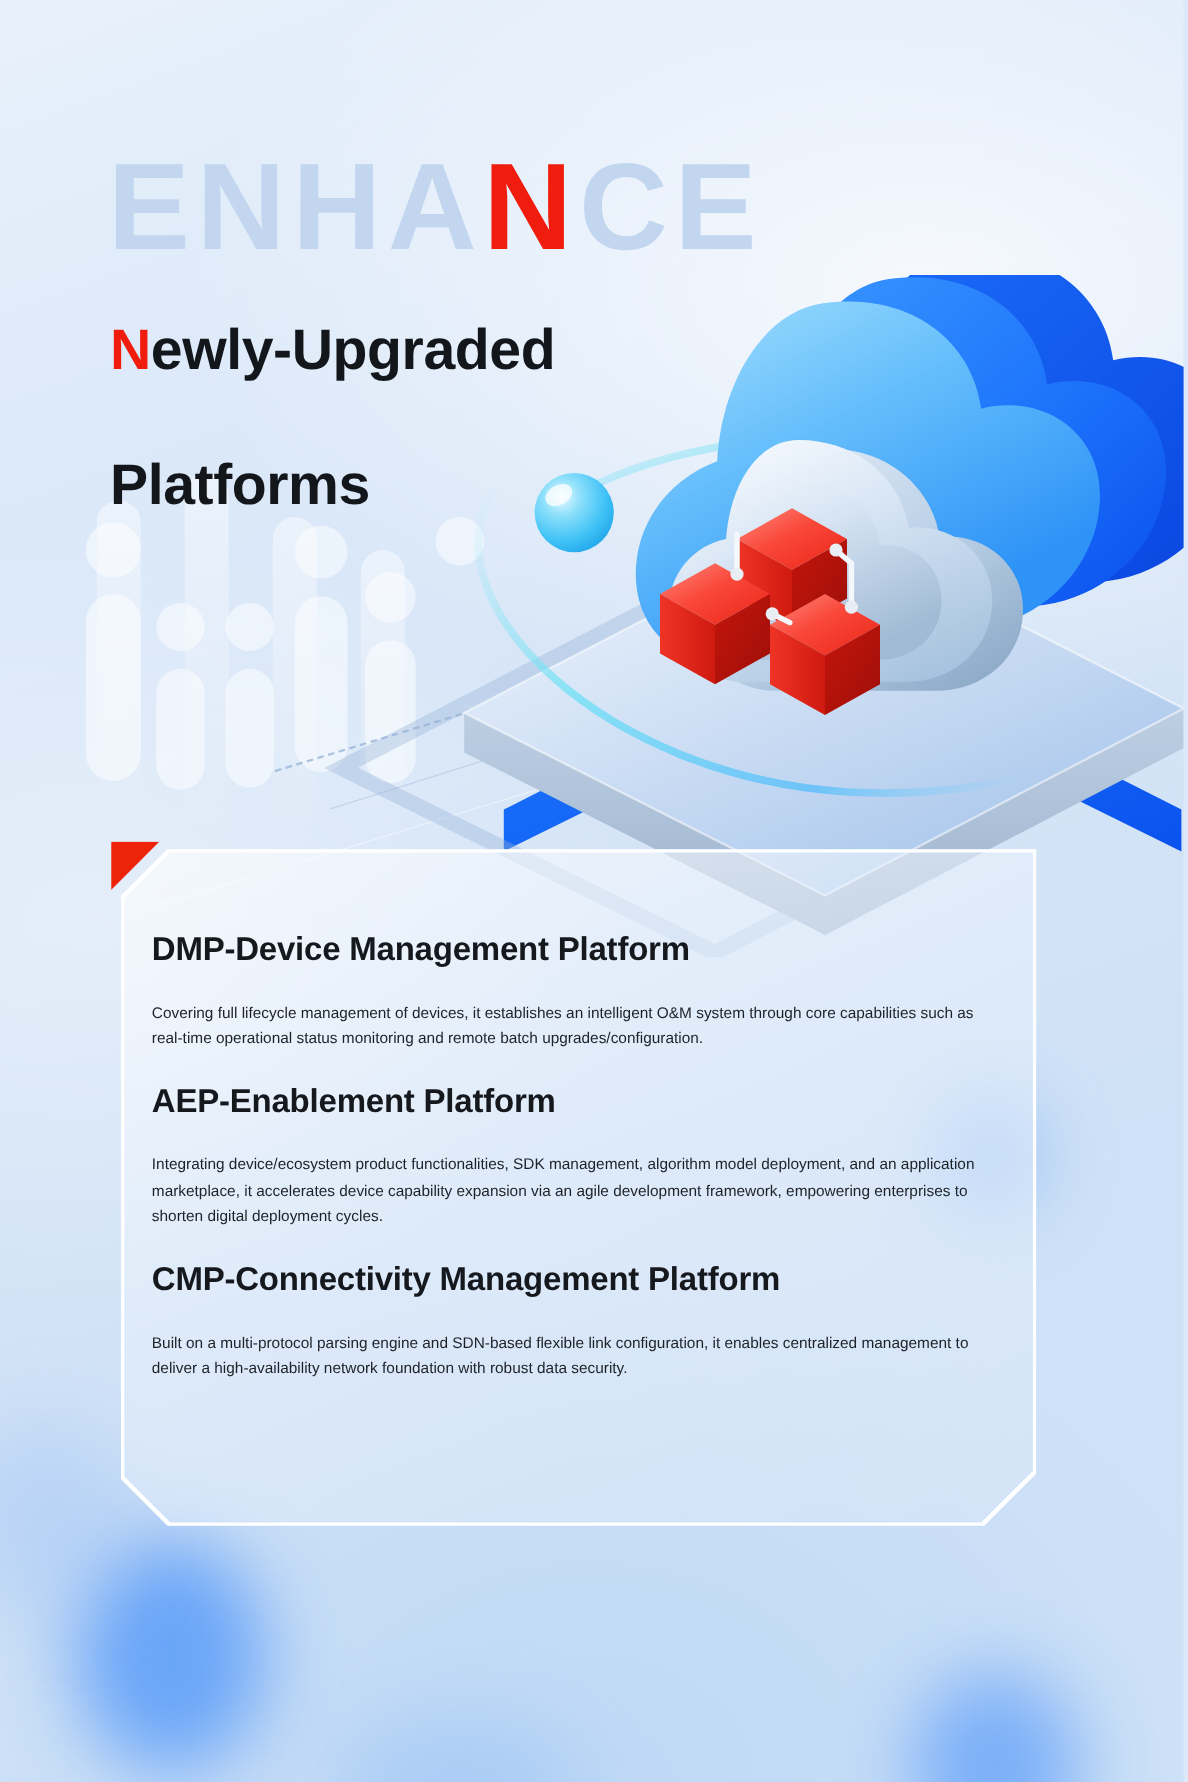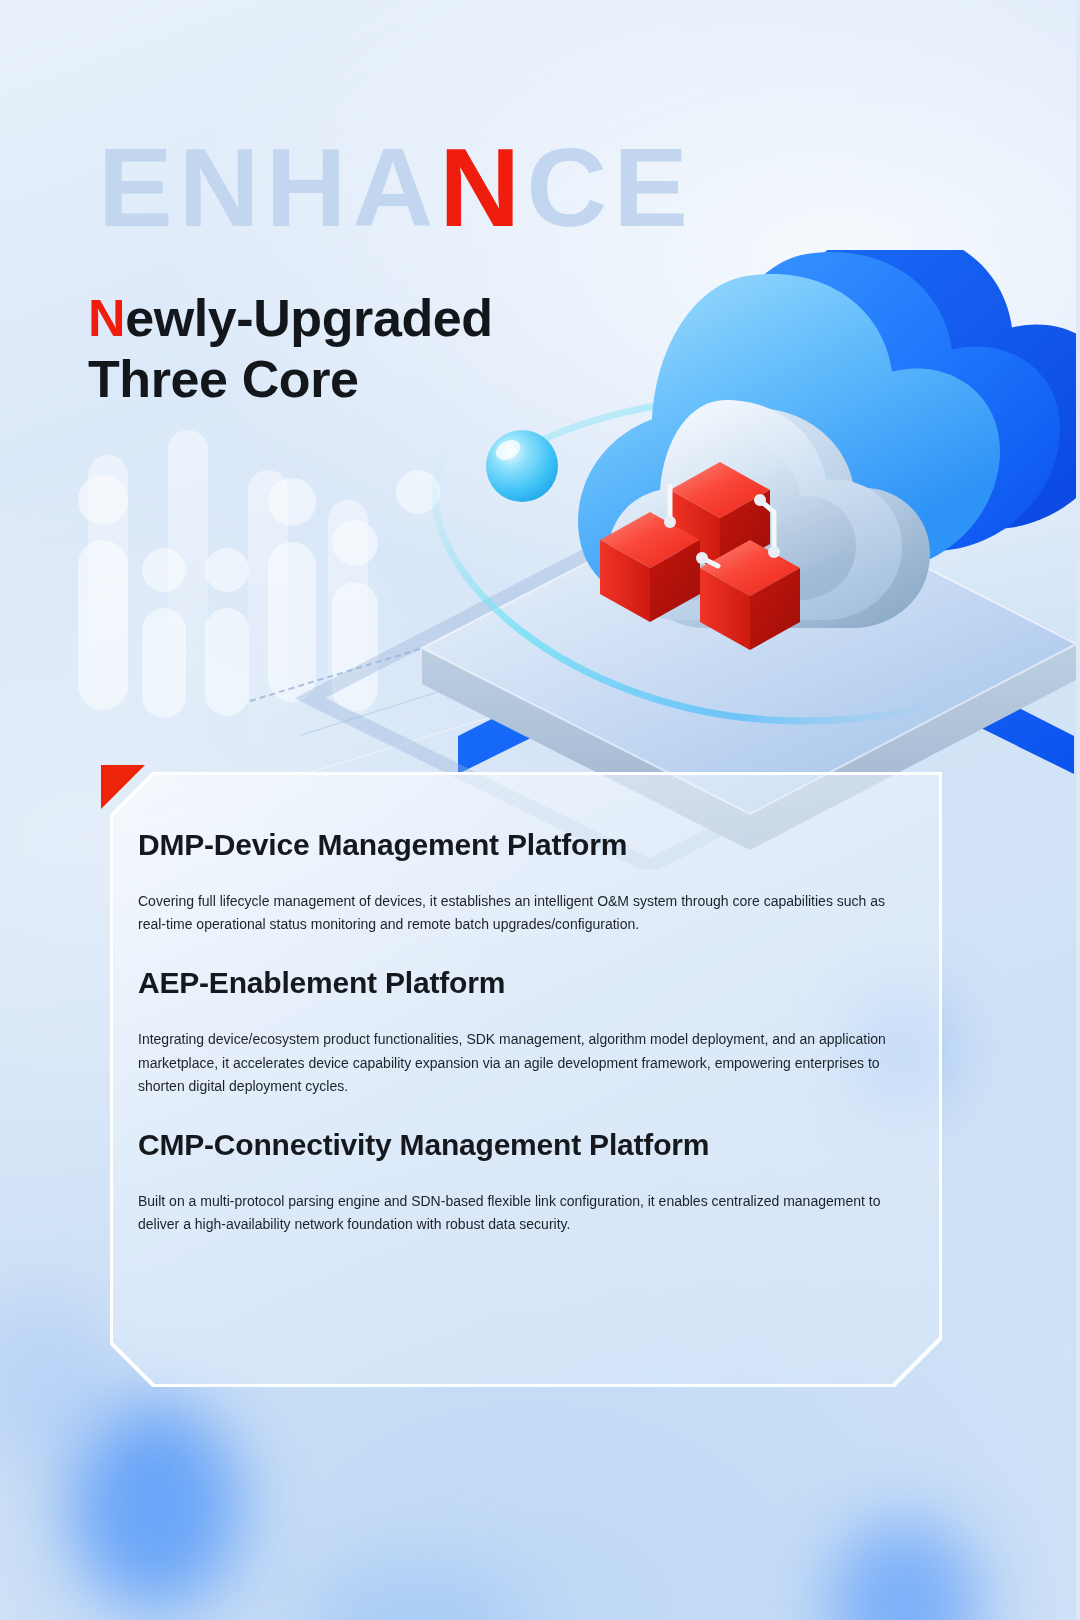--- a/index.html
+++ b/index.html
@@ -56,21 +56,21 @@
   .watermark {
     position:absolute; left:98px; top:132px;
     font-size:112px; font-weight:700; letter-spacing:6px;
     color:#c2d7ef; line-height:1; white-space:nowrap;
     user-select:none;
   }
   .watermark .hl { color:#f01d0e; }
 
   
   .headline {
-    position:absolute; left:88px; top:288px;
+    position:absolute; left:100px; top:288px;
     font-size:52px; font-weight:800; line-height:1.18;
     color:#13171c; letter-spacing:-0.4px;
   }
   .headline .hl { color:#f01d0e; }
 
   
   .illus { position:absolute; left:250px; top:250px; width:830px; height:620px; }
 
   
   .card {
@@ -83,21 +83,21 @@
     position:absolute; left:110px; top:772px; width:832px; height:615px;
     pointer-events:none;
   }
   .corner-accent {
     position:absolute; left:101px; top:765px; width:44px; height:44px;
     background:#ed2409;
     -webkit-clip-path: polygon(0 0, 100% 0, 0 100%);
     clip-path: polygon(0 0, 100% 0, 0 100%);
   }
 
-  .card-inner { position:absolute; left:0; top:0; width:100%; height:100%; padding:56px 40px 0 28px; }
+  .card-inner { position:absolute; left:0; top:0; width:100%; height:100%; padding:75px 40px 0 28px; }
 
   .section { margin-bottom:30px; }
   .section:last-child { margin-bottom:0; }
   .sec-title {
     font-size:30px; font-weight:800; color:#15191e;
     letter-spacing:-0.2px; margin-bottom:9px;
   }
   .sec-body {
     font-size:14px; line-height:1.66; color:#1d2228; font-weight:400;
     max-width:775px;
@@ -140,21 +140,21 @@
   <div>
     <div class="dash-line" style="left:250px; top:700px; width:420px; transform:rotate(-17deg);"></div>
     <div class="dash-line" style="left:980px; top:470px; width:180px; transform:rotate(17deg);"></div>
     <div class="iso-line dark" style="left:300px; top:735px; width:560px; transform:rotate(-17.5deg);"></div>
     <div class="iso-line" style="left:120px; top:830px; width:520px; transform:rotate(-17deg);"></div>
     <div class="iso-line" style="left:420px; top:640px; width:460px; transform:rotate(18deg);"></div>
   </div>
 
   <div class="watermark"><span>ENHA</span><span class="hl">N</span><span>CE</span></div>
 
-  <h1 class="headline"><span class="hl">N</span><span>ewly-Upgraded</span><br><span>Three Core</span><br></h1>
+  <h1 class="headline"><span class="hl">N</span><span>ewly-Upgraded</span><br><br><span>Platforms</span></h1>
 
   <svg class="illus" viewBox="0 0 830 620">
     <defs>
       <linearGradient id="gBlueTop" x1="0" y1="0" x2="1" y2="1">
         <stop offset="0" stop-color="#3d9bff"></stop>
           <stop offset="55%" stop-color="#1f76fb"></stop>
           <stop offset="100%" stop-color="#0b52ef"></stop>
       </linearGradient>
       <linearGradient id="gBlueSide" x1="0" y1="0" x2="1" y2="1">
         <stop offset="0" stop-color="#1d6ffb"></stop>

